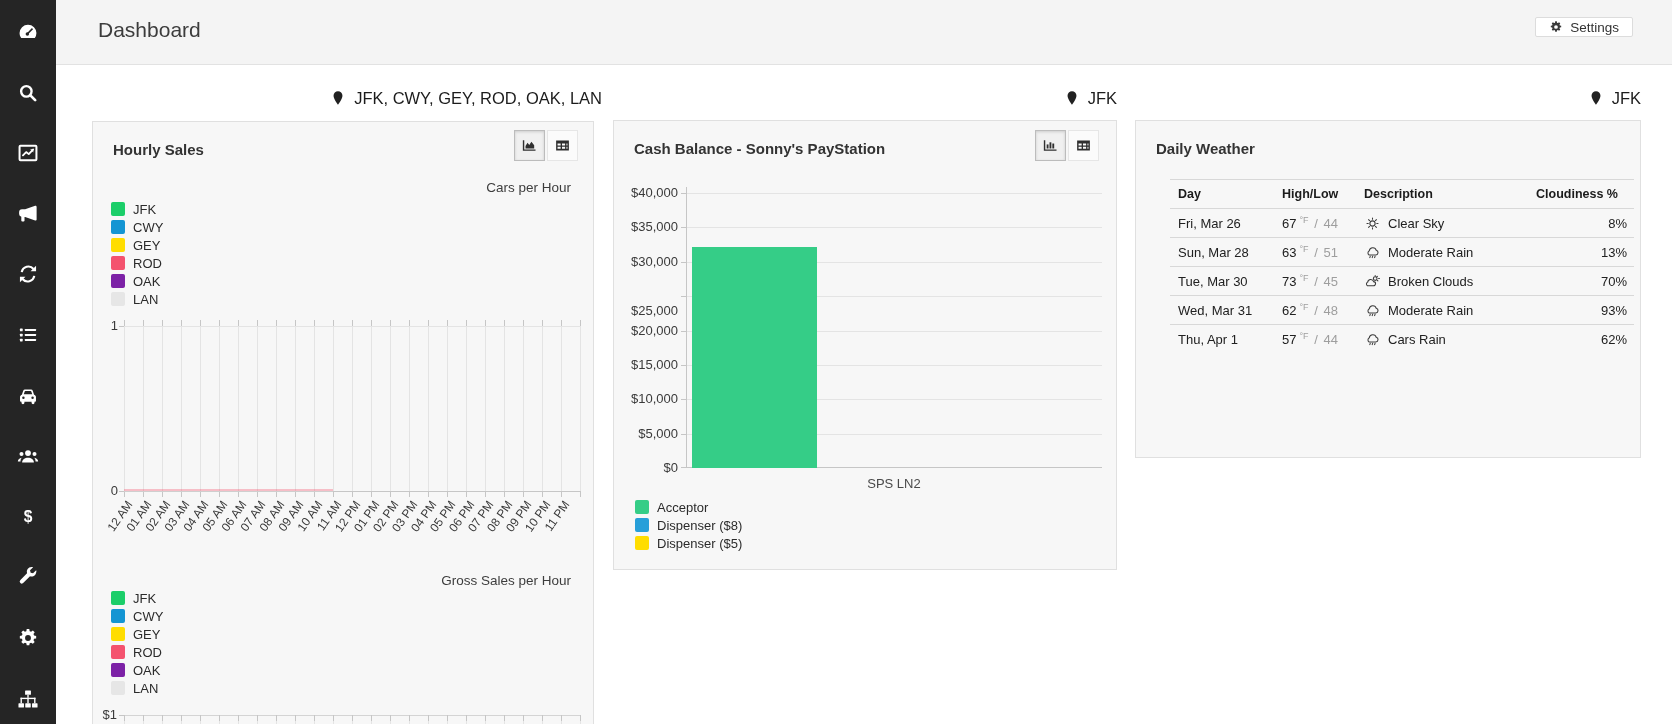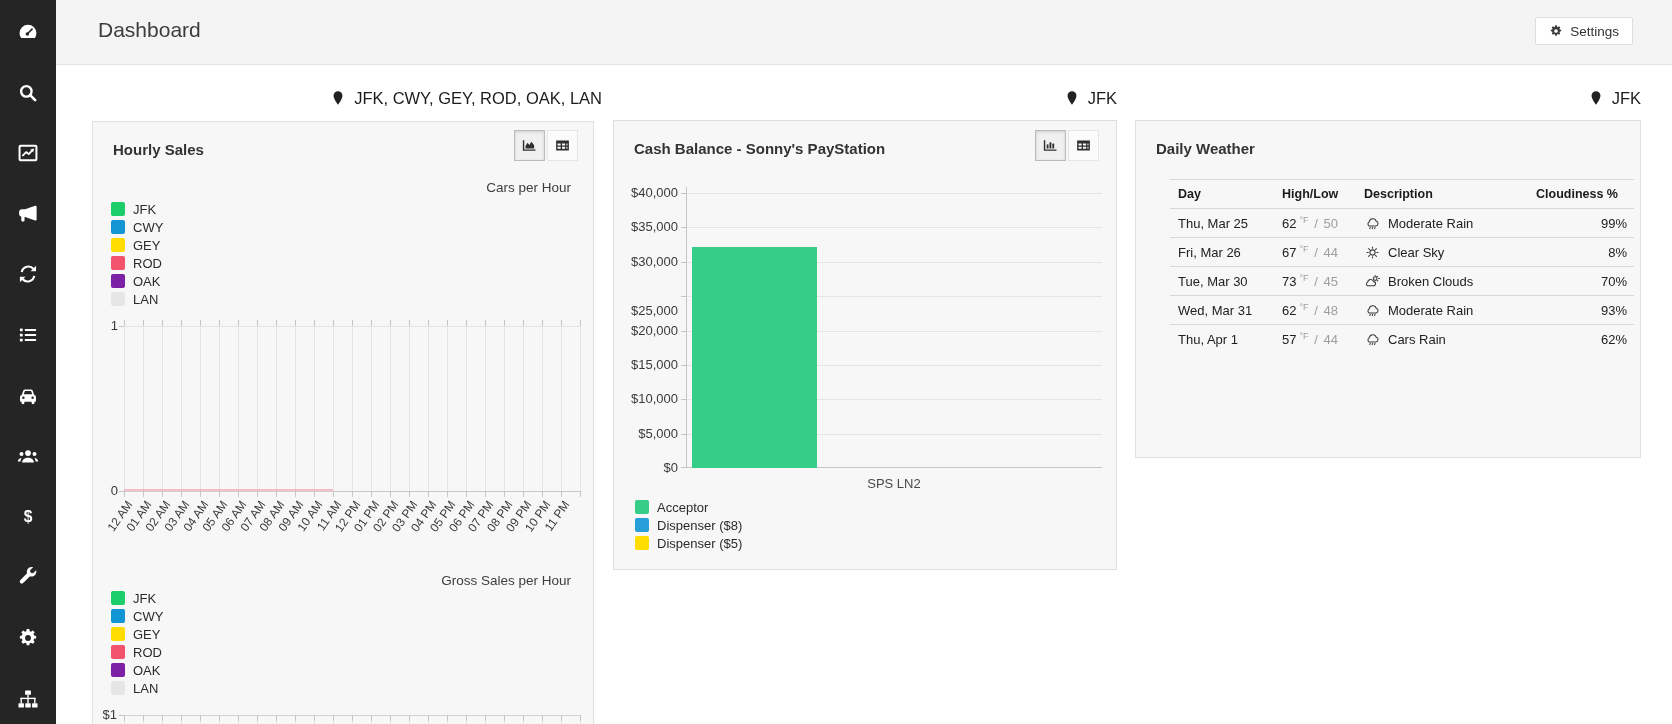--- a/index.html
+++ b/index.html
@@ -9,21 +9,21 @@
 
   
   #sidebar{position:absolute;left:0;top:0;width:56px;height:724px;background:#252525;z-index:5}
   .sb-item{position:absolute;left:0;width:56px;height:44px;display:flex;align-items:center;
            justify-content:center;color:#fff;cursor:pointer}
 
   
   #header{position:absolute;left:56px;top:0;width:1616px;height:64px;background:#f4f4f4;
           border-bottom:1px solid #e2e2e2}
   #page-title{position:absolute;left:42px;top:18px;font-size:21px;color:#3c3c3c}
-  #settings-btn{position:absolute;right:39px;top:17px;height:28px;display:flex;align-items:center;
+  #settings-btn{position:absolute;right:39px;top:17px;height:20px;display:flex;align-items:center;
           gap:7px;padding:0 13px;background:#fff;border:1px solid #dcdcdc;border-radius:2px;
           font-size:13.5px;color:#333;cursor:pointer;font-family:inherit}
 
   
   .loc{position:absolute;top:86px;height:24px;display:flex;align-items:center;gap:8px;
        font-size:16.5px;color:#1c1c1c;cursor:pointer}
   #loc-1{right:1070px}  #loc-2{right:555px}  #loc-3{right:31px}
 
   
   .card{position:absolute;background:#f7f7f7;border:1px solid #e0e0e0;box-sizing:border-box}
@@ -563,54 +563,54 @@
     <thead>
       <tr>
         <th>Day</th>
         <th>High/Low</th>
         <th>Description</th>
         <th>Cloudiness %</th>
       </tr>
     </thead>
     <tbody id="weather-tbody">
         <tr>
-          <td class="day">Thu, Mar 25</td>
-          <td class="hl"><span class="hi">62</span><span class="unit">°F</span><span class="sep"> / </span><span class="lo">50</span></td>
-          <td class="desc">
-            <span class="cell">
-              <span class="icon" style="color: rgb(60, 60, 60);">
-                <svg viewBox="0 0 24 24" width="17" height="17">
-                  <g fill="none" stroke="currentColor" stroke-width="1.5" stroke-linecap="round">
-                    <path d="M7 15.4h9.7a3.3 3.3 0 0 0 .6-6.5 5 5 0 0 0-9.8.7A3.4 3.4 0 0 0 7 15.4z"></path>
-                    <path d="M8.8 17.4 8.2 19.2M12.2 17.4l-.6 1.8M15.6 17.4l-.6 1.8"></path>
-                  </g>
-                </svg>
-              </span>
-              <span>Moderate Rain</span>
-            </span>
-          </td>
-          <td class="cloud">99%</td>
-        </tr>
-        <tr>
           <td class="day">Fri, Mar 26</td>
           <td class="hl"><span class="hi">67</span><span class="unit">°F</span><span class="sep"> / </span><span class="lo">44</span></td>
           <td class="desc">
             <span class="cell">
               <span class="icon" style="color: rgb(60, 60, 60);">
                 <svg viewBox="0 0 24 24" width="17" height="17">
                   <g fill="none" stroke="currentColor" stroke-width="1.5" stroke-linecap="round">
                     <circle cx="12" cy="12" r="3.7"></circle>
                     <path d="M12 4.2v1.8M12 18v1.8M4.2 12h1.8M18 12h1.8M6.5 6.5l1.3 1.3M16.2 16.2l1.3 1.3M17.5 6.5l-1.3 1.3M7.8 16.2l-1.3 1.3"></path>
                   </g>
                 </svg>
               </span>
               <span>Clear Sky</span>
             </span>
           </td>
           <td class="cloud">8%</td>
+        </tr>
+        <tr>
+          <td class="day">Sun, Mar 28</td>
+          <td class="hl"><span class="hi">63</span><span class="unit">°F</span><span class="sep"> / </span><span class="lo">51</span></td>
+          <td class="desc">
+            <span class="cell">
+              <span class="icon" style="color: rgb(60, 60, 60);">
+                <svg viewBox="0 0 24 24" width="17" height="17">
+                  <g fill="none" stroke="currentColor" stroke-width="1.5" stroke-linecap="round">
+                    <path d="M7 15.4h9.7a3.3 3.3 0 0 0 .6-6.5 5 5 0 0 0-9.8.7A3.4 3.4 0 0 0 7 15.4z"></path>
+                    <path d="M8.8 17.4 8.2 19.2M12.2 17.4l-.6 1.8M15.6 17.4l-.6 1.8"></path>
+                  </g>
+                </svg>
+              </span>
+              <span>Moderate Rain</span>
+            </span>
+          </td>
+          <td class="cloud">13%</td>
         </tr>
         <tr>
           <td class="day">Tue, Mar 30</td>
           <td class="hl"><span class="hi">73</span><span class="unit">°F</span><span class="sep"> / </span><span class="lo">45</span></td>
           <td class="desc">
             <span class="cell">
               <span class="icon" style="color: rgb(60, 60, 60);">
                 <svg viewBox="0 0 24 24" width="17" height="17">
                   <g fill="none" stroke="currentColor" stroke-width="1.5" stroke-linecap="round">
                     <circle cx="15.8" cy="7.8" r="2.6"></circle>

